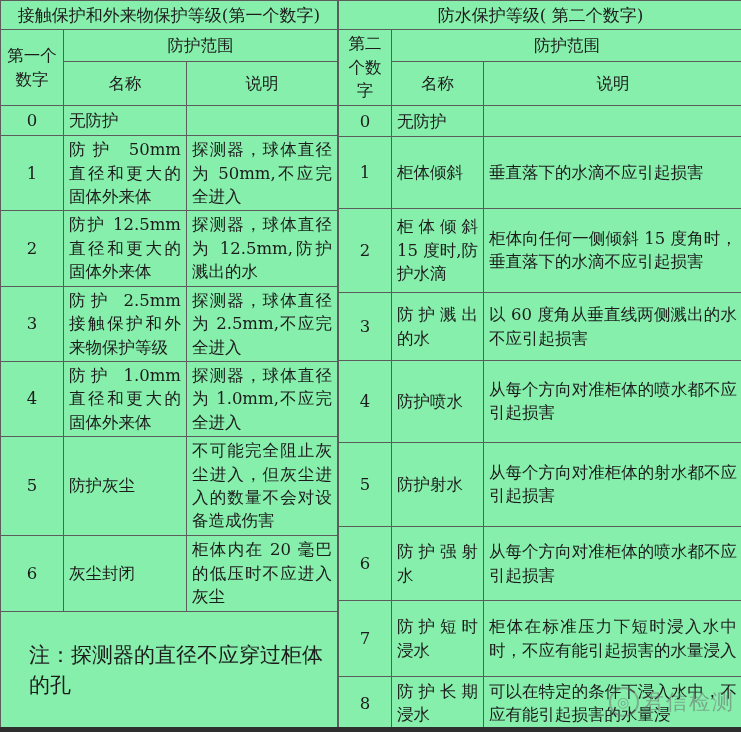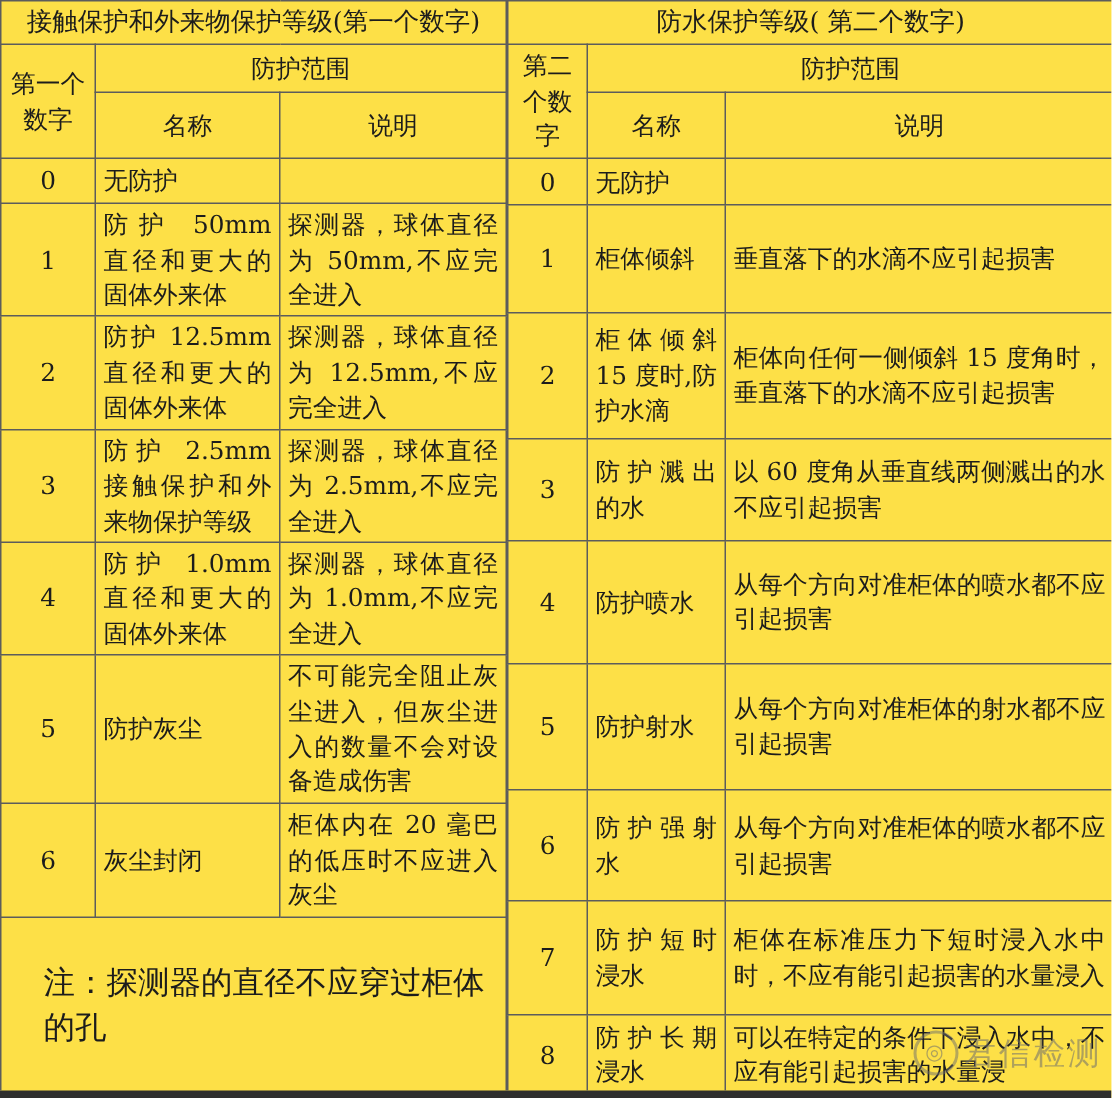--- a/index.html
+++ b/index.html
@@ -1,20 +1,20 @@
 <!DOCTYPE html>
 <html><head>
 <meta charset="utf-8">
 <style>
   html,body{margin:0;padding:0;background:#fff;}
   .page{
     position:relative;
     width:741px;height:732px;
     box-sizing:border-box;
-    background:#fde047;
+    background:#86efac;
     font-family:"DejaVu Serif","Liberation Serif",serif;
     color:#1c1c1c;
     overflow:hidden;
     border-bottom:5px solid #2e2e2e;
   }
   .tables{display:flex;width:741px;}
   table{
     border-collapse:collapse;
     table-layout:fixed;
     font-size:16.5px;
@@ -95,21 +95,21 @@
             <td></td>
           </tr>
           <tr style="height: 68px;">
             <td class="digit">1</td>
             <td>防护 50mm 直径和更大的固体外来体</td>
             <td>探测器，球体直径为 50mm,不应完全进入</td>
           </tr>
           <tr style="height: 73px;">
             <td class="digit">2</td>
             <td>防护 12.5mm 直径和更大的固体外来体</td>
-            <td>探测器，球体直径为 12.5mm,不应完全进入</td>
+            <td>探测器，球体直径为 12.5mm,防护溅出的水</td>
           </tr>
           <tr style="height: 73px;">
             <td class="digit">3</td>
             <td>防护 2.5mm 接触保护和外来物保护等级</td>
             <td>探测器，球体直径为 2.5mm,不应完全进入</td>
           </tr>
           <tr style="height: 68px;">
             <td class="digit">4</td>
             <td>防护 1.0mm 直径和更大的固体外来体</td>
             <td>探测器，球体直径为 1.0mm,不应完全进入</td>

